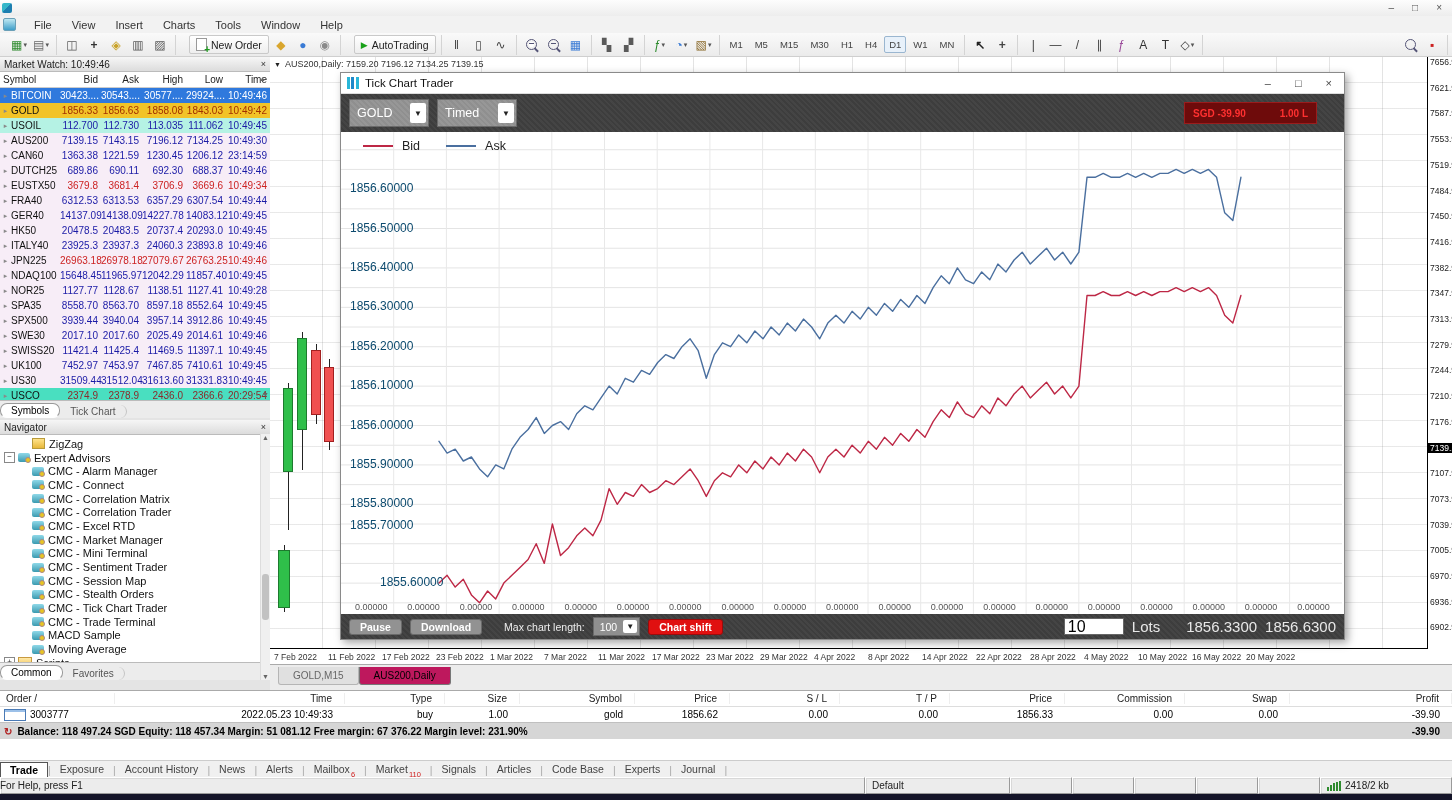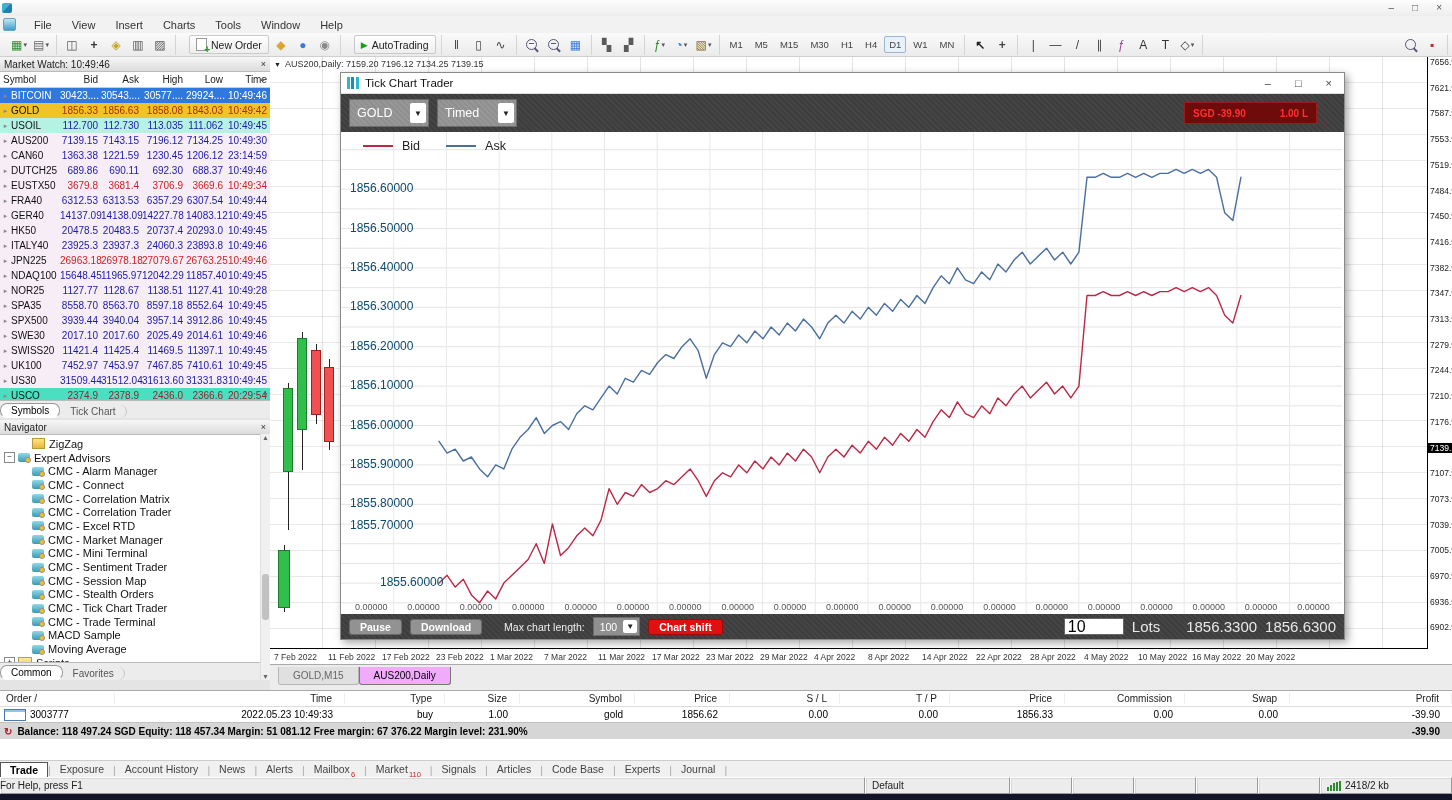--- a/index.html
+++ b/index.html
@@ -91,21 +91,21 @@
   #chart-header .tri{font-size:7px;color:#222;}
   #price-axis{position:absolute;right:0;top:0;width:24px;height:591px;overflow:hidden;font-size:8.5px;color:#222;
               border-left:1px solid #000;background:#fff;}
   .pa-label{position:absolute;left:2px;height:10px;line-height:10px;}
   .pa-label.current{background:#000;color:#fff;left:0;padding:0 2px;z-index:2;}
   #date-axis{position:absolute;left:0;top:591px;width:1158px;height:16px;border-top:1px solid #000;font-size:8.5px;color:#333;background:#fff;}
   .da-label{position:absolute;top:3px;white-space:nowrap;}
   #chart-tabs{position:absolute;left:0;top:607px;width:1182px;height:26px;background:#ececec;border-top:1px solid #aaa;
               display:flex;align-items:flex-start;padding-left:8px;font-size:10px;color:#666;}
   .chart-tab{padding:3px 14px;margin-top:2px;border:1px solid #b5b5b5;border-top:none;background:#e0e0e0;border-radius:0 0 3px 3px;}
-  .chart-tab.active{background:#f0abfc;color:#000;border-color:#777;}
+  .chart-tab.active{background:#be185d;color:#000;border-color:#777;}
   .candle{position:absolute;}
   .candle .wick{position:absolute;width:1px;background:#222;left:50%;}
   .candle .body{position:absolute;left:0;right:0;border:1px solid;}
   .candle.up .body{background:#2fbf4a;border-color:#1d7a2e;}
   .candle.down .body{background:#f05050;border-color:#a32020;}
   
   #tick-window{position:absolute;left:340px;top:15px;width:1005px;height:568px;background:#fff;border:1px solid #8a8a8a;
                box-shadow:3px 3px 8px rgba(0,0,0,.35);display:flex;flex-direction:column;box-sizing:border-box;}
   #tw-titlebar{height:20px;background:#fff;border-bottom:1px solid #ddd;display:flex;align-items:center;font-size:11.5px;color:#111;}
   .tw-ico{width:12px;height:12px;margin:0 6px 0 6px;

